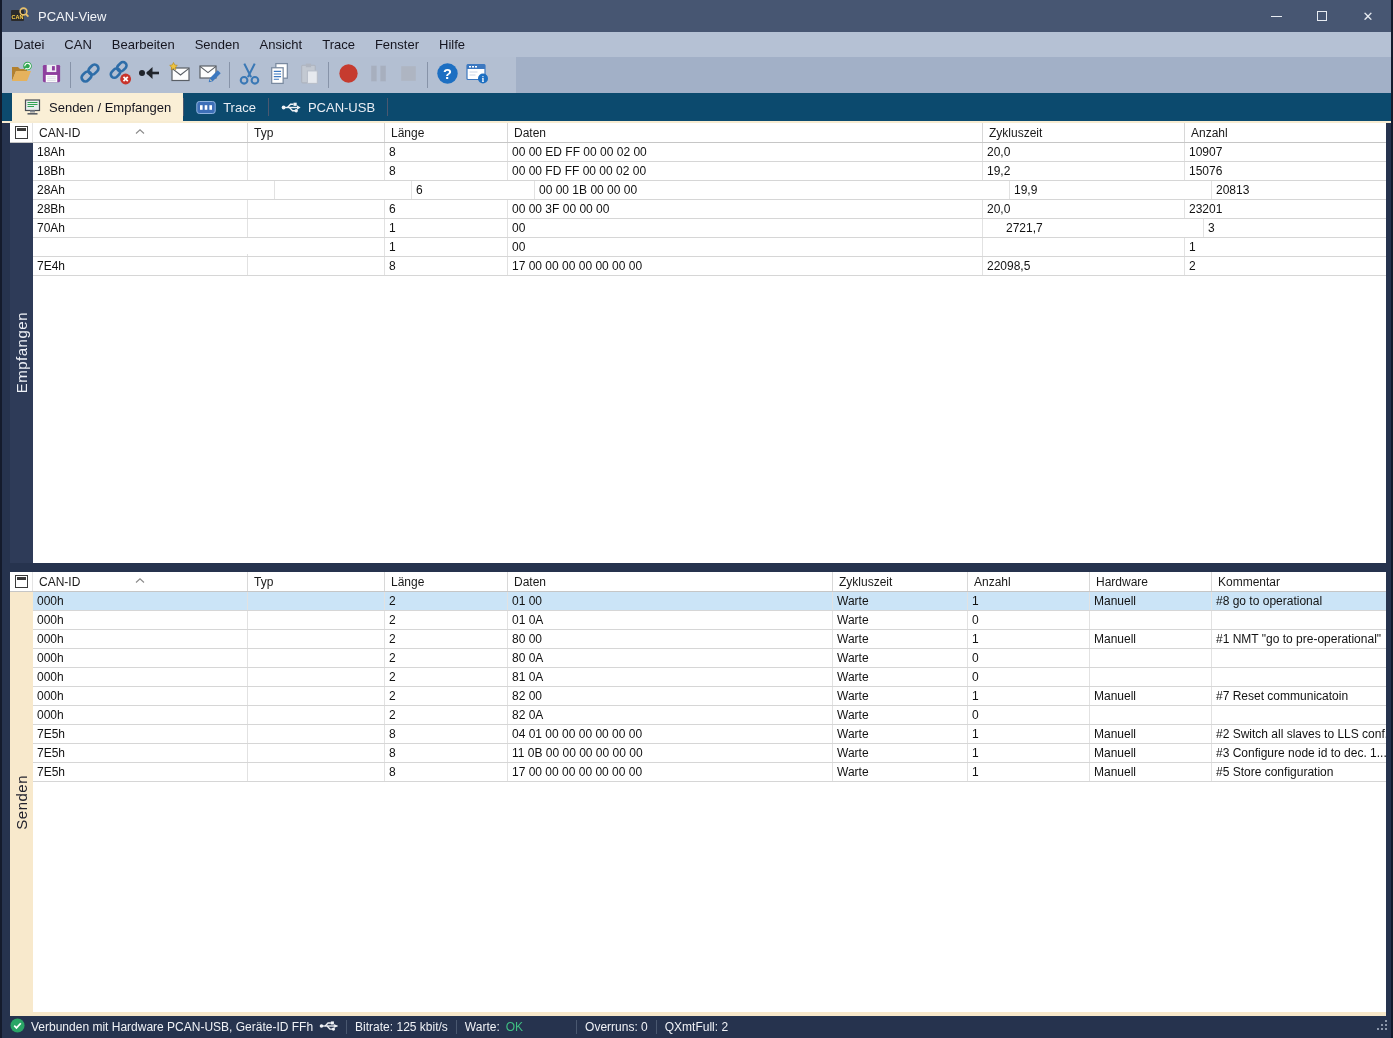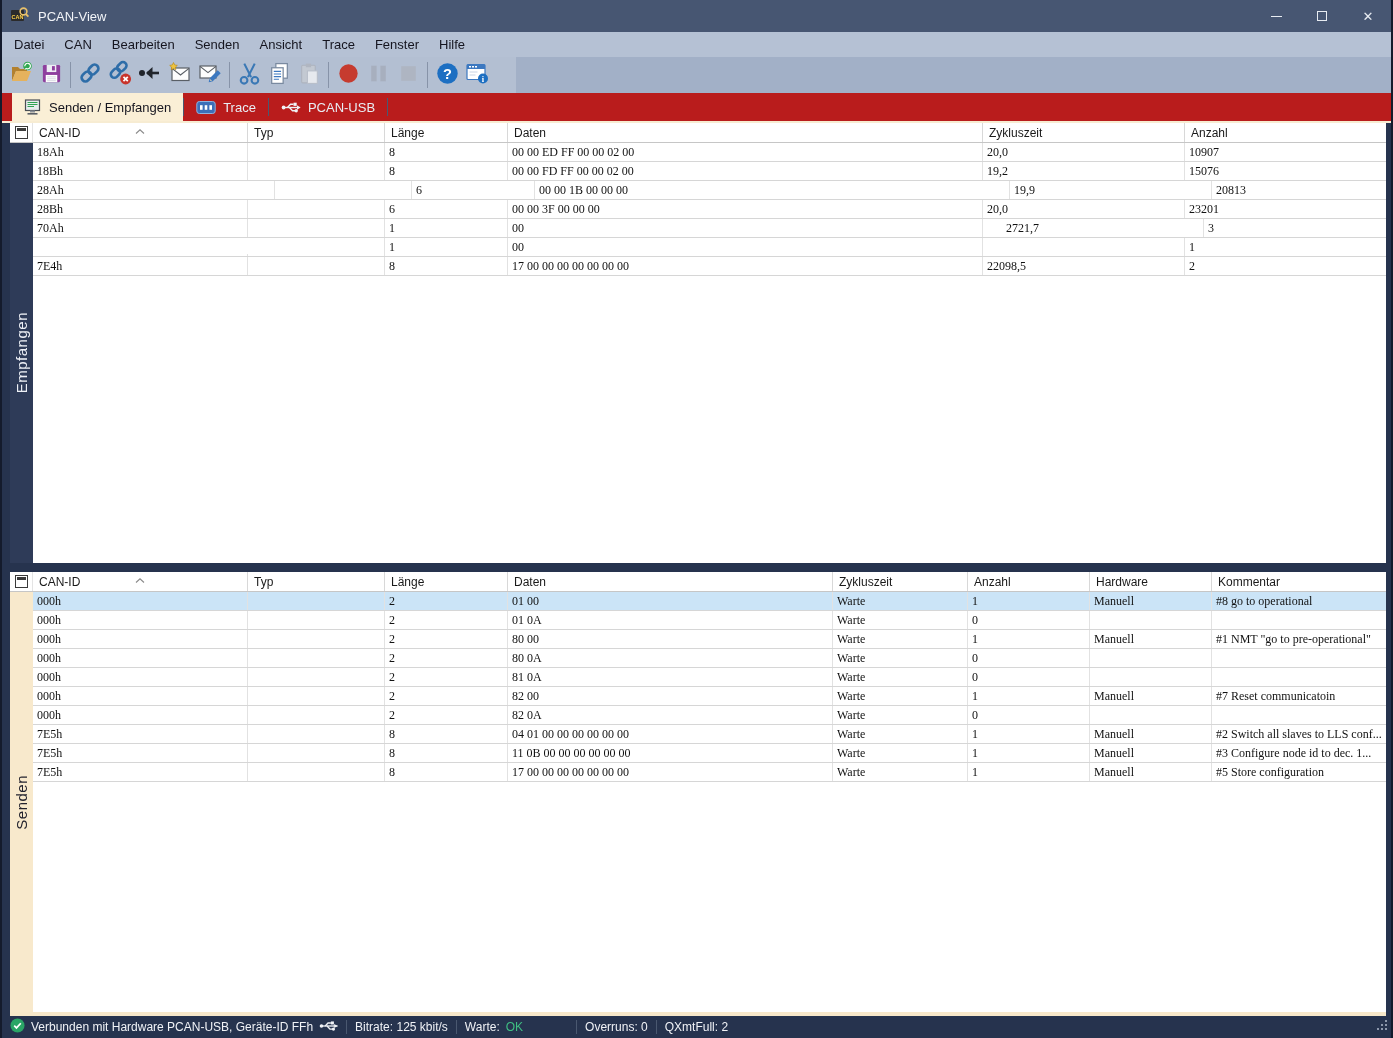--- a/index.html
+++ b/index.html
@@ -25,21 +25,21 @@
   .glyph-max { display:inline-block; width:10px; height:10px; border:1px solid #E8ECF2; }
   
   .menubar { height:25px; background:#B5C1D4; display:flex; align-items:center; padding-left:2px; flex:0 0 auto; }
   .menu-item { padding:0 10px; font-size:13px; color:#15151F; height:100%; display:flex; align-items:center; }
   
   .toolbar { height:36px; background:#A2B0C7; display:flex; align-items:center; flex:0 0 auto; }
   .tb-band { height:36px; width:514px; background:#B3BFD2; display:flex; align-items:center; padding-left:4px; }
   .tb-btn { width:30px; height:30px; display:flex; align-items:center; justify-content:center; border-radius:2px; }
   .tb-sep { width:1px; height:26px; background:#8793A8; margin:0 4px; }
   
-  .tabbar { height:28px; background:#b91c1c; display:flex; align-items:stretch; padding-left:10px; flex:0 0 auto; }
+  .tabbar { height:28px; background:#0c4a6e; display:flex; align-items:stretch; padding-left:10px; flex:0 0 auto; }
   .tab { display:flex; align-items:center; gap:7px; padding:0 12px; font-size:13px; color:#E9EDF4; }
   .tab.active { background:#FAEFD6; color:#15151F; }
   .tab-sep { width:1px; background:#4A5870; margin:5px 0; }
   
   .content { flex:1; display:flex; flex-direction:column; background:#26334E; padding:0 5px 0 8px; border-top:2px solid #F7ECD2; min-height:0; }
   .panel { position:relative; background:#FFFFFF; overflow:hidden; }
   .panel-top { height:440px; flex:0 0 auto; }
   .panel-bottom { flex:1; }
   .divider { height:9px; background:#26334E; flex:0 0 auto; }
   .bottom-line { height:4px; background:#F7E8CA; flex:0 0 auto; }
@@ -50,21 +50,21 @@
   .side-strip.receive .vlabel { color:#EDF0F6; }
   .side-strip.send .vlabel { color:#23232E; }
   
   .thead { display:flex; height:20px; background:#FFFFFF; border-bottom:1px solid #C6C6C6; position:relative; }
   .hcell { font-size:12px; color:#1A1A1A; padding:3px 0 0 6px; border-right:1px solid #D8D8D8; overflow:hidden; white-space:nowrap; position:relative; flex:0 0 auto; }
   .hcell.grow, .tcell.grow { flex:1 1 auto; border-right:none; }
   .sel-cell { width:23px; flex:0 0 auto; border-right:1px solid #E4E4E4; display:flex; align-items:center; justify-content:center; padding:0; }
   .selall { width:13px; height:13px; border:1px solid #3A3A3A; background:#FFFFFF; }
   .selall-top { display:block; height:3px; background:#3A3A3A; margin:1px; }
   .sort-caret { position:absolute; top:0px; left:50%; transform:translateX(-50%); }
-  .tbody { margin-left:23px;font-family:Liberation Serif, serif; }
+  .tbody { margin-left:23px; }
   .trow { display:flex; height:19px; border-bottom:1px solid #D6D6D6; background:#FFFFFF; }
   .trow.selected { background:#CBE4F7; }
   .tcell { font-size:12px; color:#121212; padding:2px 0 0 4px; border-right:1px solid #E2E2E2; overflow:hidden; white-space:nowrap; flex:0 0 auto; }
   
   .statusbar { height:22px; background:#26334E; display:flex; align-items:center; color:#F0F2F6; font-size:12px; padding-left:8px; flex:0 0 auto; }
   .sb-item { display:flex; align-items:center; gap:6px; padding:0 8px; white-space:nowrap; }
   .sb-sep { width:1px; height:14px; background:#4A5870; }
   .sb-ok { color:#3FBF83; }
   .sb-spacer45 { width:45px; }
   .sb-grow { flex:1; }

